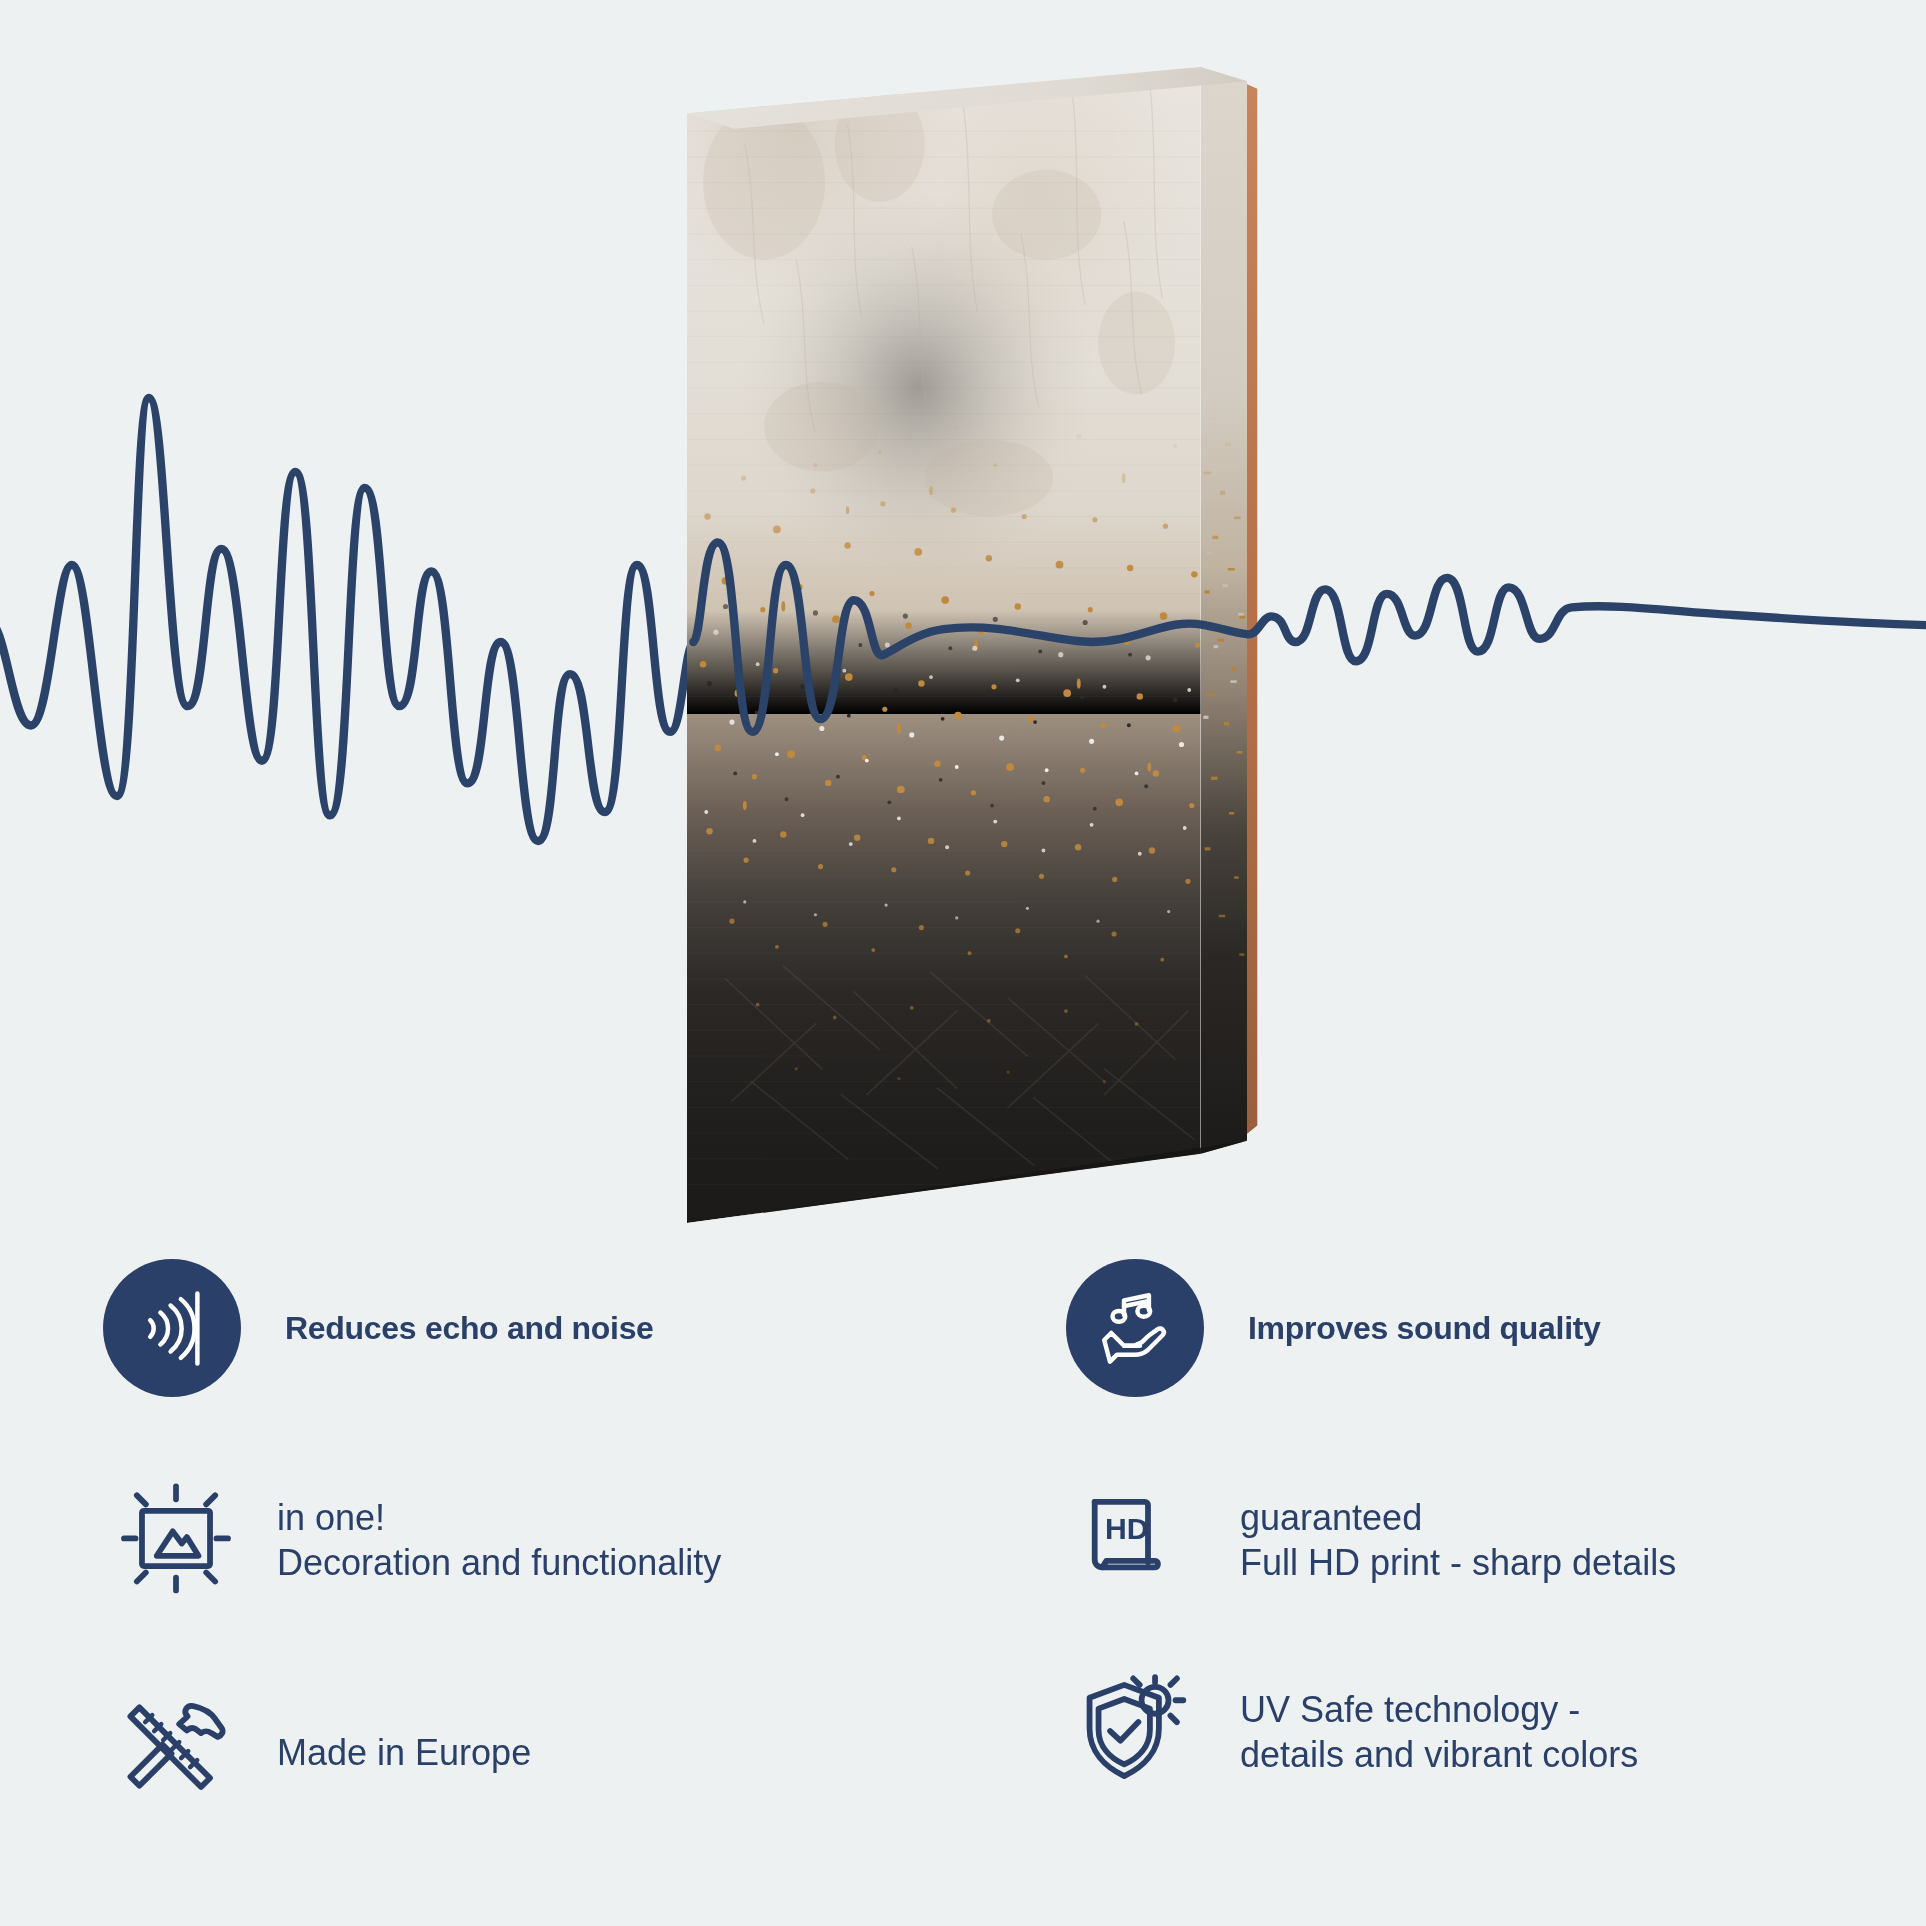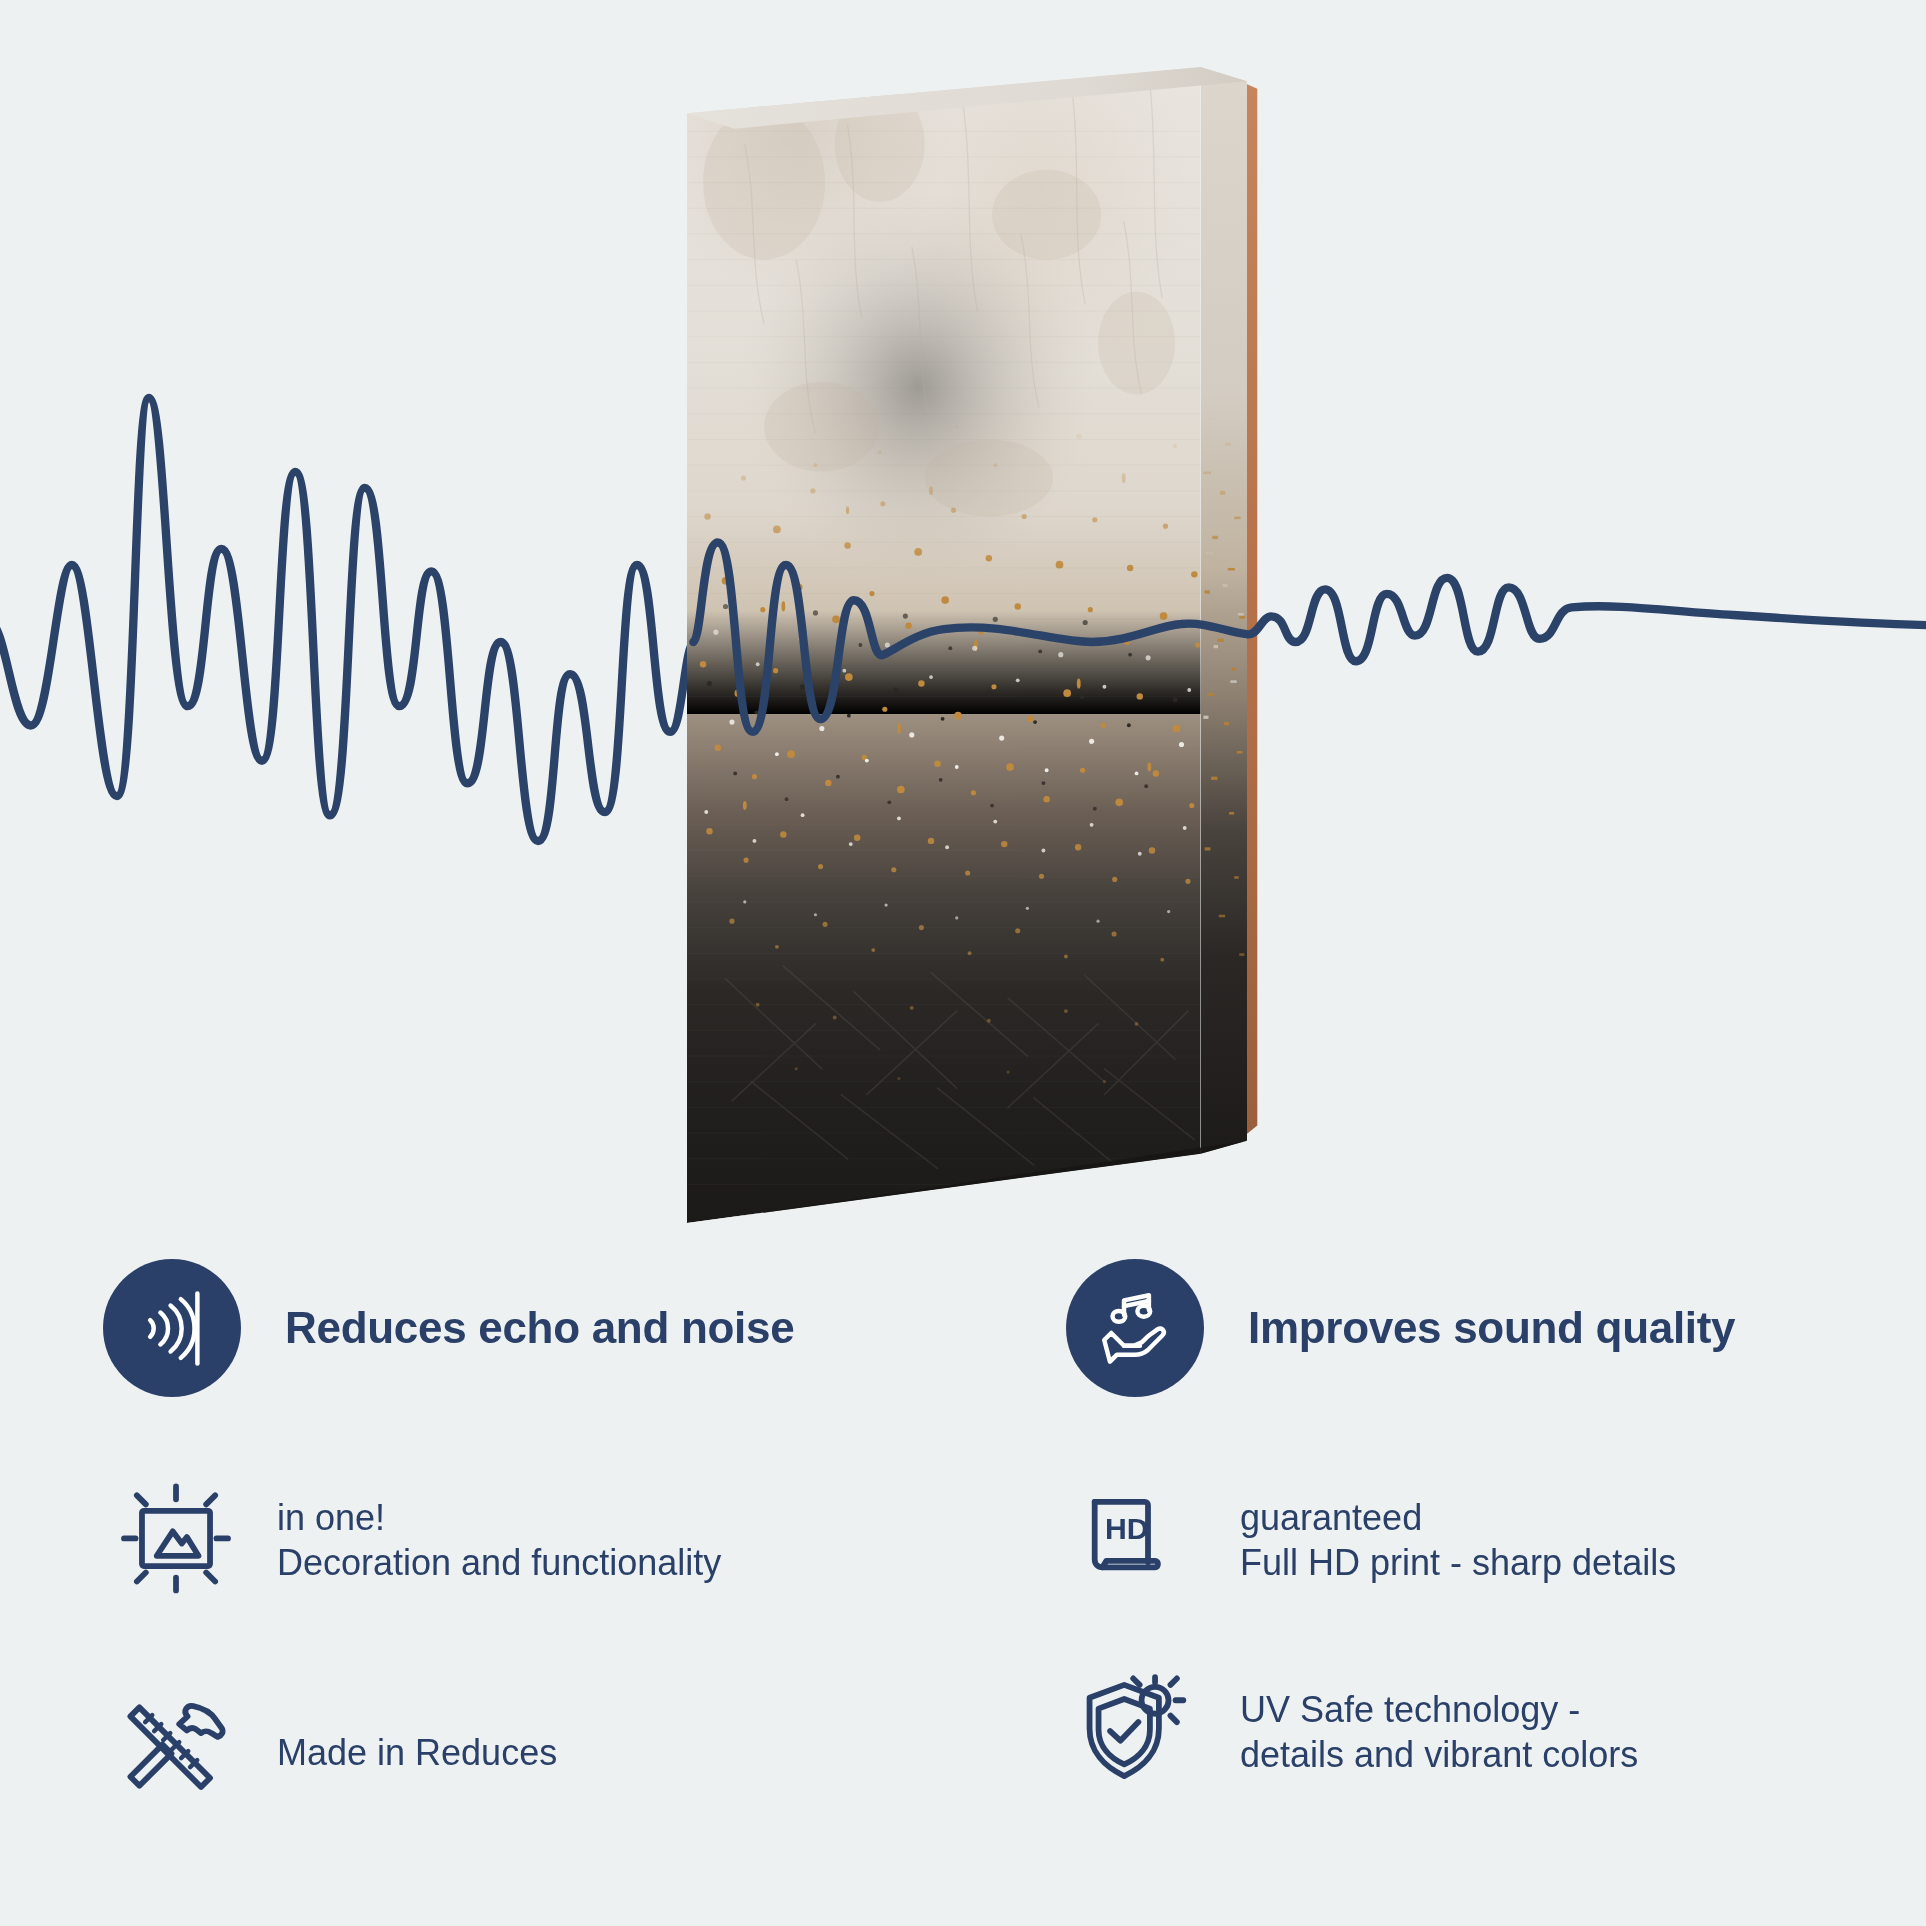--- a/index.html
+++ b/index.html
@@ -35,21 +35,21 @@
   }
   .feat-row { position:absolute; display:flex; align-items:center; }
 
   .badge-circle {
     width:138px; height:138px; border-radius:50%;
     background:#2a4068;
     display:flex; align-items:center; justify-content:center;
     flex:0 0 auto;
   }
   .badge-title {
-    font-size:44px; font-weight:bold; color:#2a4068;
+    font-size:32px; font-weight:bold; color:#2a4068;
     letter-spacing:-0.3px; white-space:nowrap;
     margin-left:44px;
   }
 
   .line-icon { width:128px; height:128px; flex:0 0 auto; display:flex; align-items:center; justify-content:center; }
   .feat-text {
     font-size:36px; color:#2a4068; line-height:1.24;
     margin-left:37px; font-weight:normal;
   }
   .feat-text span { display:block; }
@@ -619,21 +619,21 @@
 
           <path d="M24,132 L38,146 L88,96 L74,82 Z"></path>
 
           <path d="M113,38 C105,30 112,20 122,22 C136,25 148,30 156,42 L166,56
                    C170,62 166,68 160,70 L150,64 C144,60 140,60 134,64 L126,58
                    C120,54 116,56 112,60 L100,50 Z"></path>
         </g>
       </svg>
     </div>
     <div class="feat-text">
-      <span>Made in Reduces</span>
+      <span>Made in Europe</span>
     </div>
   </div>
 
   <div class="feat-row" style="left:1075px; top:449px;">
     <div class="line-icon">
       <svg width="122" height="122" viewBox="0 0 190 190">
         <g fill="none" stroke="#2a4068" stroke-width="9" stroke-linecap="round" stroke-linejoin="round">
 
           <circle cx="120" cy="44" r="21"></circle>
           <line x1="120" y1="8" x2="120" y2="16"></line>

